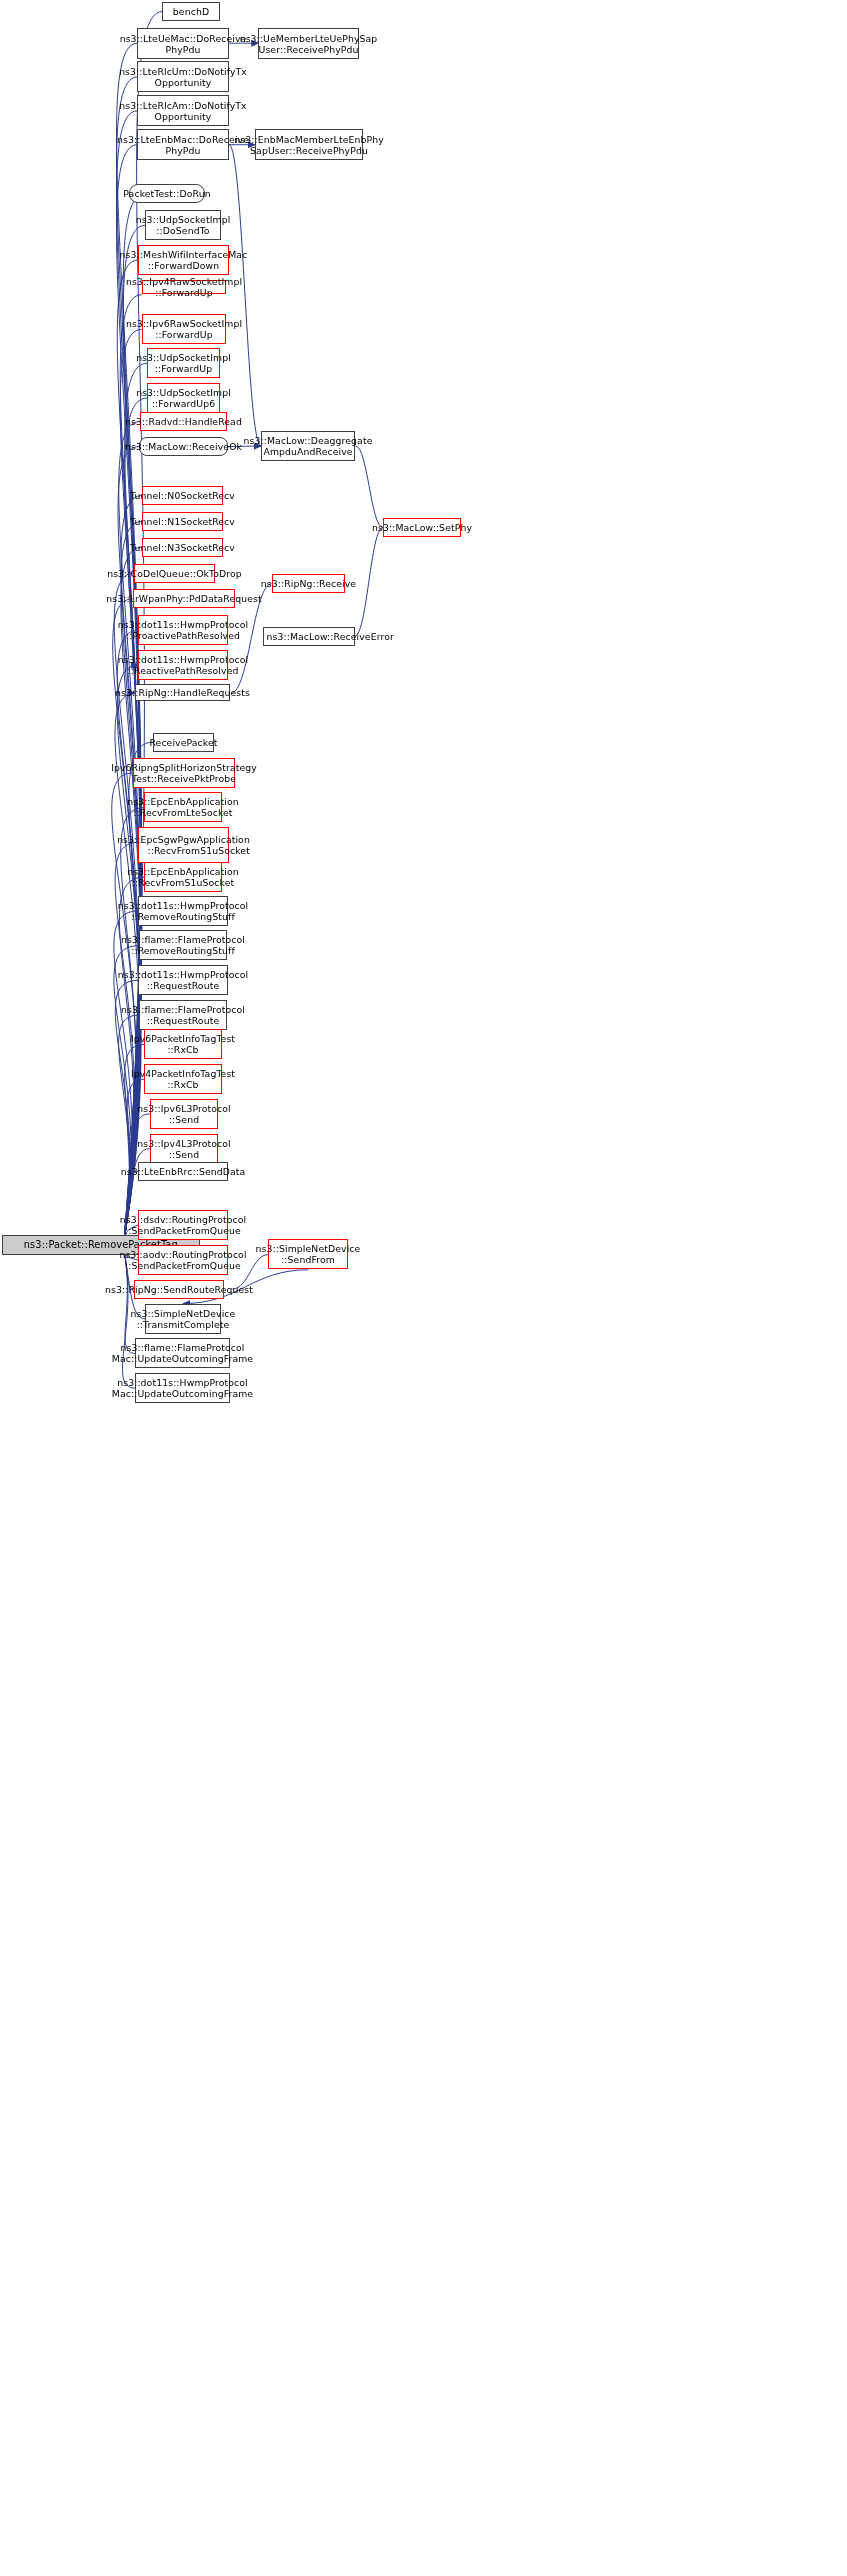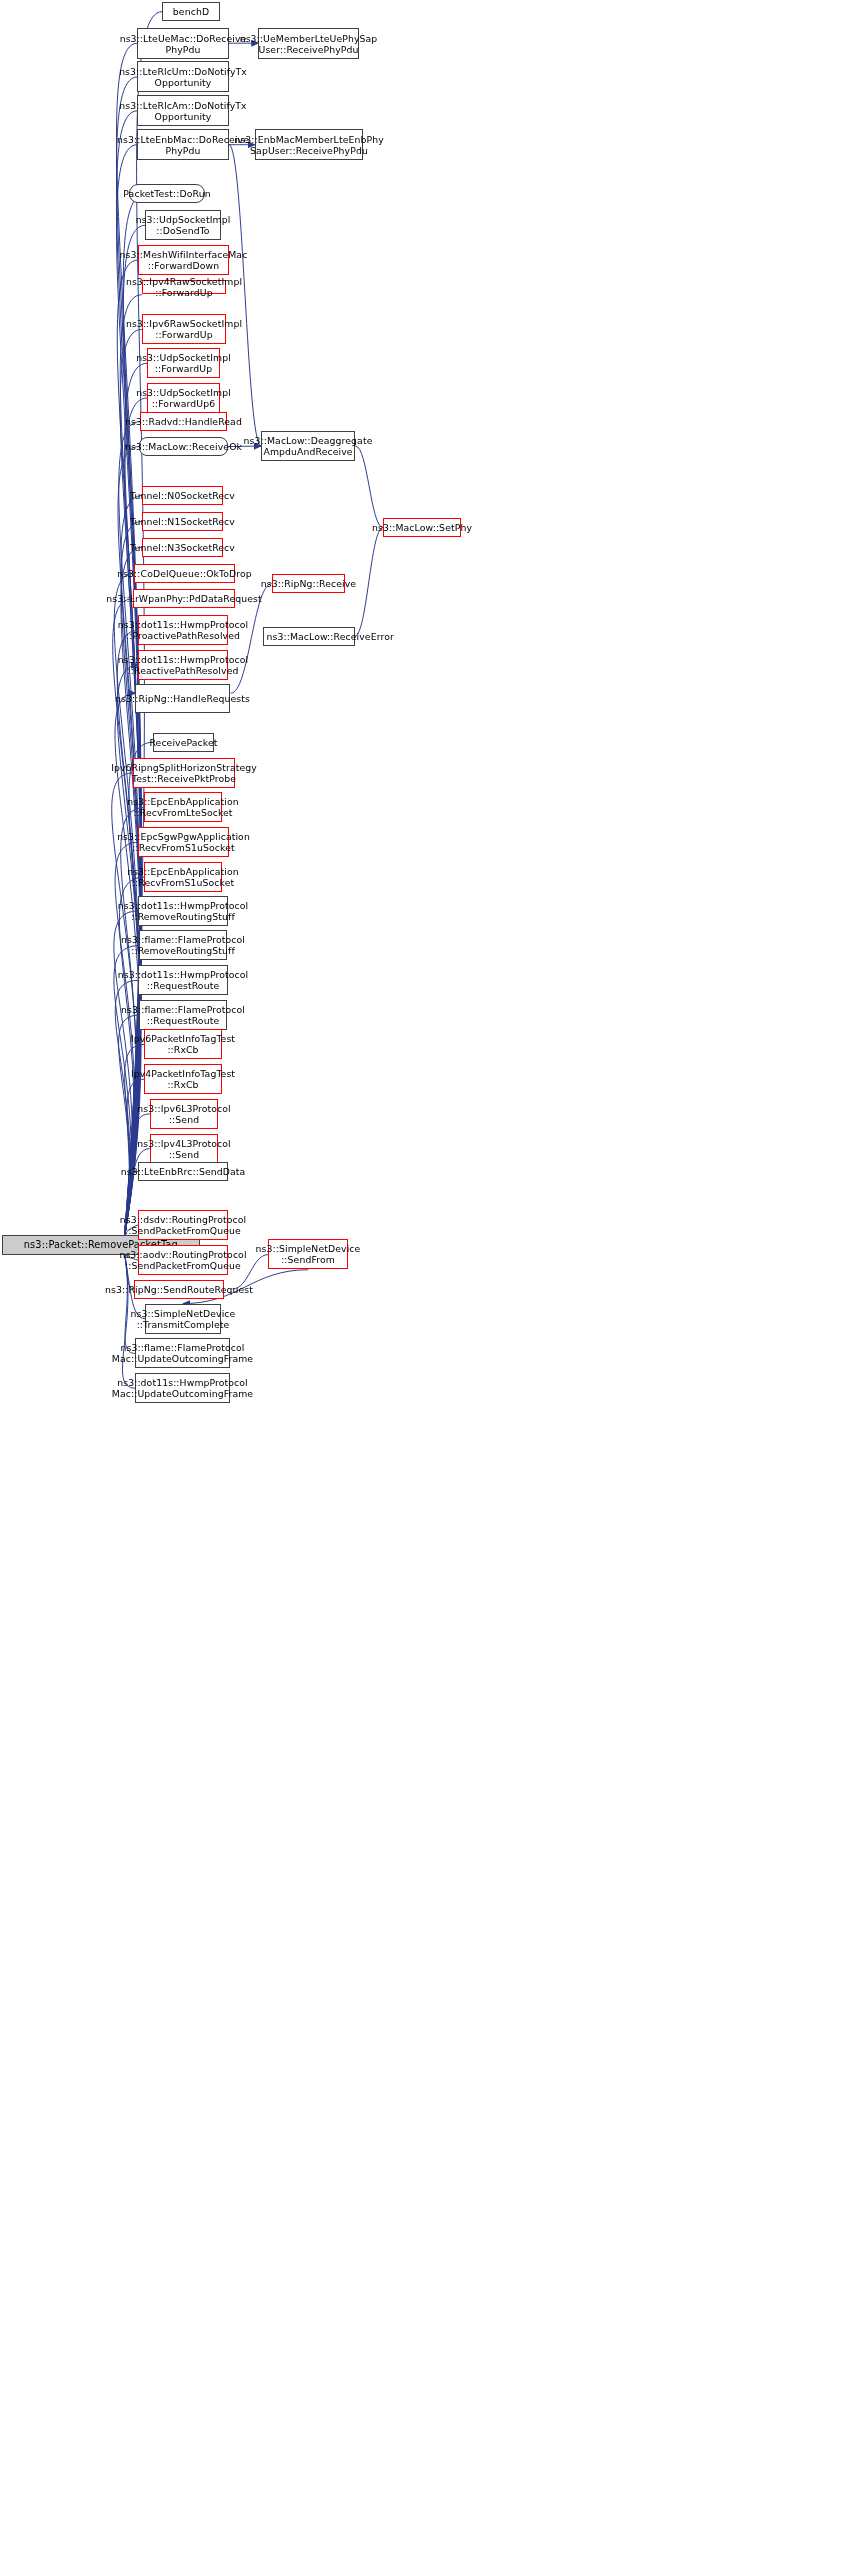--- a/index.html
+++ b/index.html
@@ -114,33 +114,33 @@
 ::ForwardUp</div>
       <div class="node red" style="left: 147px; top: 348px; width: 73px; height: 30px;">ns3::UdpSocketImpl
 ::ForwardUp</div>
       <div class="node red" style="left: 147px; top: 383px; width: 73px; height: 30px;">ns3::UdpSocketImpl
 ::ForwardUp6</div>
       <div class="node red" style="left: 140px; top: 412px; width: 87px; height: 18.7px;">ns3::Radvd::HandleRead</div>
       <div class="node" style="left: 139px; top: 437px; width: 89px; height: 18.7px; border-radius: 8px;">ns3::MacLow::ReceiveOk</div>
       <div class="node red" style="left: 142px; top: 486px; width: 81px; height: 18.7px;">Tunnel::N0SocketRecv</div>
       <div class="node red" style="left: 142px; top: 512px; width: 81px; height: 18.7px;">Tunnel::N1SocketRecv</div>
       <div class="node red" style="left: 142px; top: 538px; width: 81px; height: 18.7px;">Tunnel::N3SocketRecv</div>
-      <div class="node red" style="left: 134px; top: 564px; width: 101px; height: 18.7px;">ns3::CoDelQueue::OkToDrop</div>
+      <div class="node red" style="left: 134px; top: 564px; width: 81px; height: 18.7px;">ns3::CoDelQueue::OkToDrop</div>
       <div class="node red" style="left: 133px; top: 589px; width: 102px; height: 18.7px;">ns3::LrWpanPhy::PdDataRequest</div>
       <div class="node red" style="left: 138px; top: 615px; width: 90px; height: 30px;">ns3::dot11s::HwmpProtocol
 ::ProactivePathResolved</div>
       <div class="node red" style="left: 138px; top: 650px; width: 90px; height: 30px;">ns3::dot11s::HwmpProtocol
 ::ReactivePathResolved</div>
-      <div class="node" style="left: 135px; top: 684px; width: 95px; height: 29px;">ns3::RipNg::HandleRequests</div>
+      <div class="node" style="left: 135px; top: 684px; width: 95px; height: 17px;">ns3::RipNg::HandleRequests</div>
       <div class="node" style="left: 153px; top: 733px; width: 61px; height: 18.7px;">ReceivePacket</div>
       <div class="node red" style="left: 133px; top: 758px; width: 102px; height: 30px;">Ipv6RipngSplitHorizonStrategy
 Test::ReceivePktProbe</div>
       <div class="node red" style="left: 144px; top: 792px; width: 78px; height: 30px;">ns3::EpcEnbApplication
 ::RecvFromLteSocket</div>
-      <div class="node red" style="left: 138px; top: 827px; width: 91px; height: 30px;">ns3::EpcSgwPgwApplication
+      <div class="node red" style="left: 138px; top: 827px; width: 91px; height: 36px; text-align: right;">ns3::EpcSgwPgwApplication
 ::RecvFromS1uSocket</div>
       <div class="node red" style="left: 144px; top: 862px; width: 78px; height: 30px;">ns3::EpcEnbApplication
 ::RecvFromS1uSocket</div>
       <div class="node" style="left: 138px; top: 896px; width: 90px; height: 30px;">ns3::dot11s::HwmpProtocol
 ::RemoveRoutingStuff</div>
       <div class="node" style="left: 139px; top: 930px; width: 88px; height: 30px;">ns3::flame::FlameProtocol
 ::RemoveRoutingStuff</div>
       <div class="node" style="left: 138px; top: 965px; width: 90px; height: 30px;">ns3::dot11s::HwmpProtocol
 ::RequestRoute</div>
       <div class="node" style="left: 139px; top: 1000px; width: 88px; height: 30px;">ns3::flame::FlameProtocol

